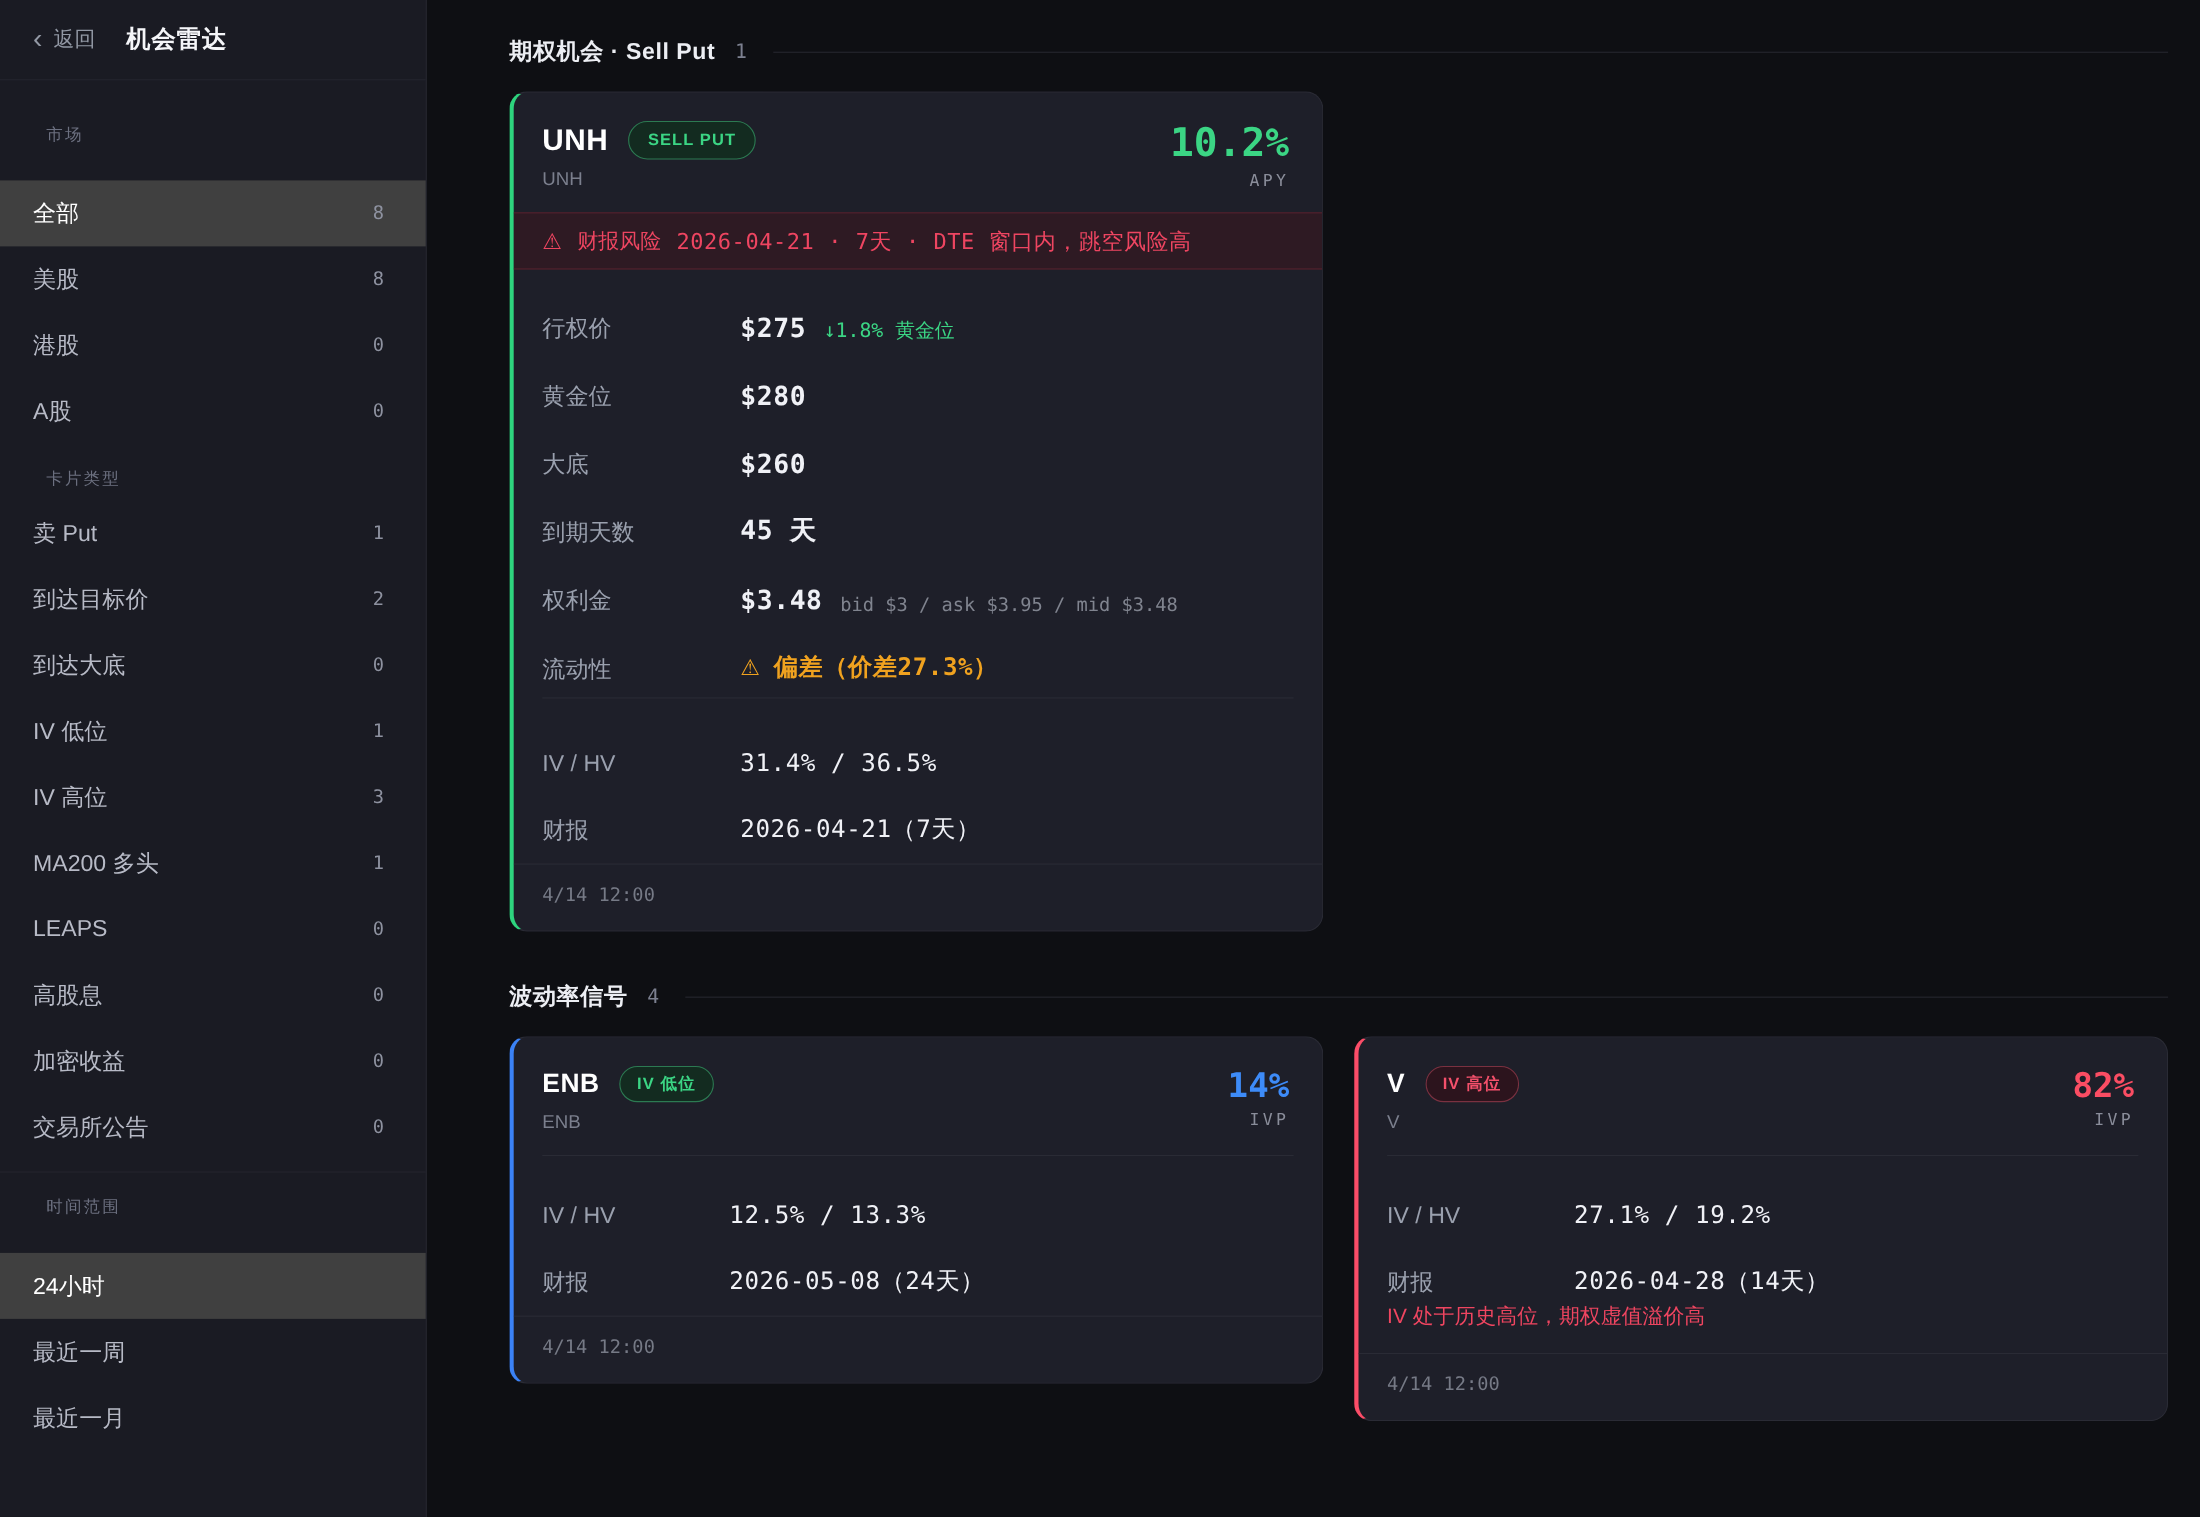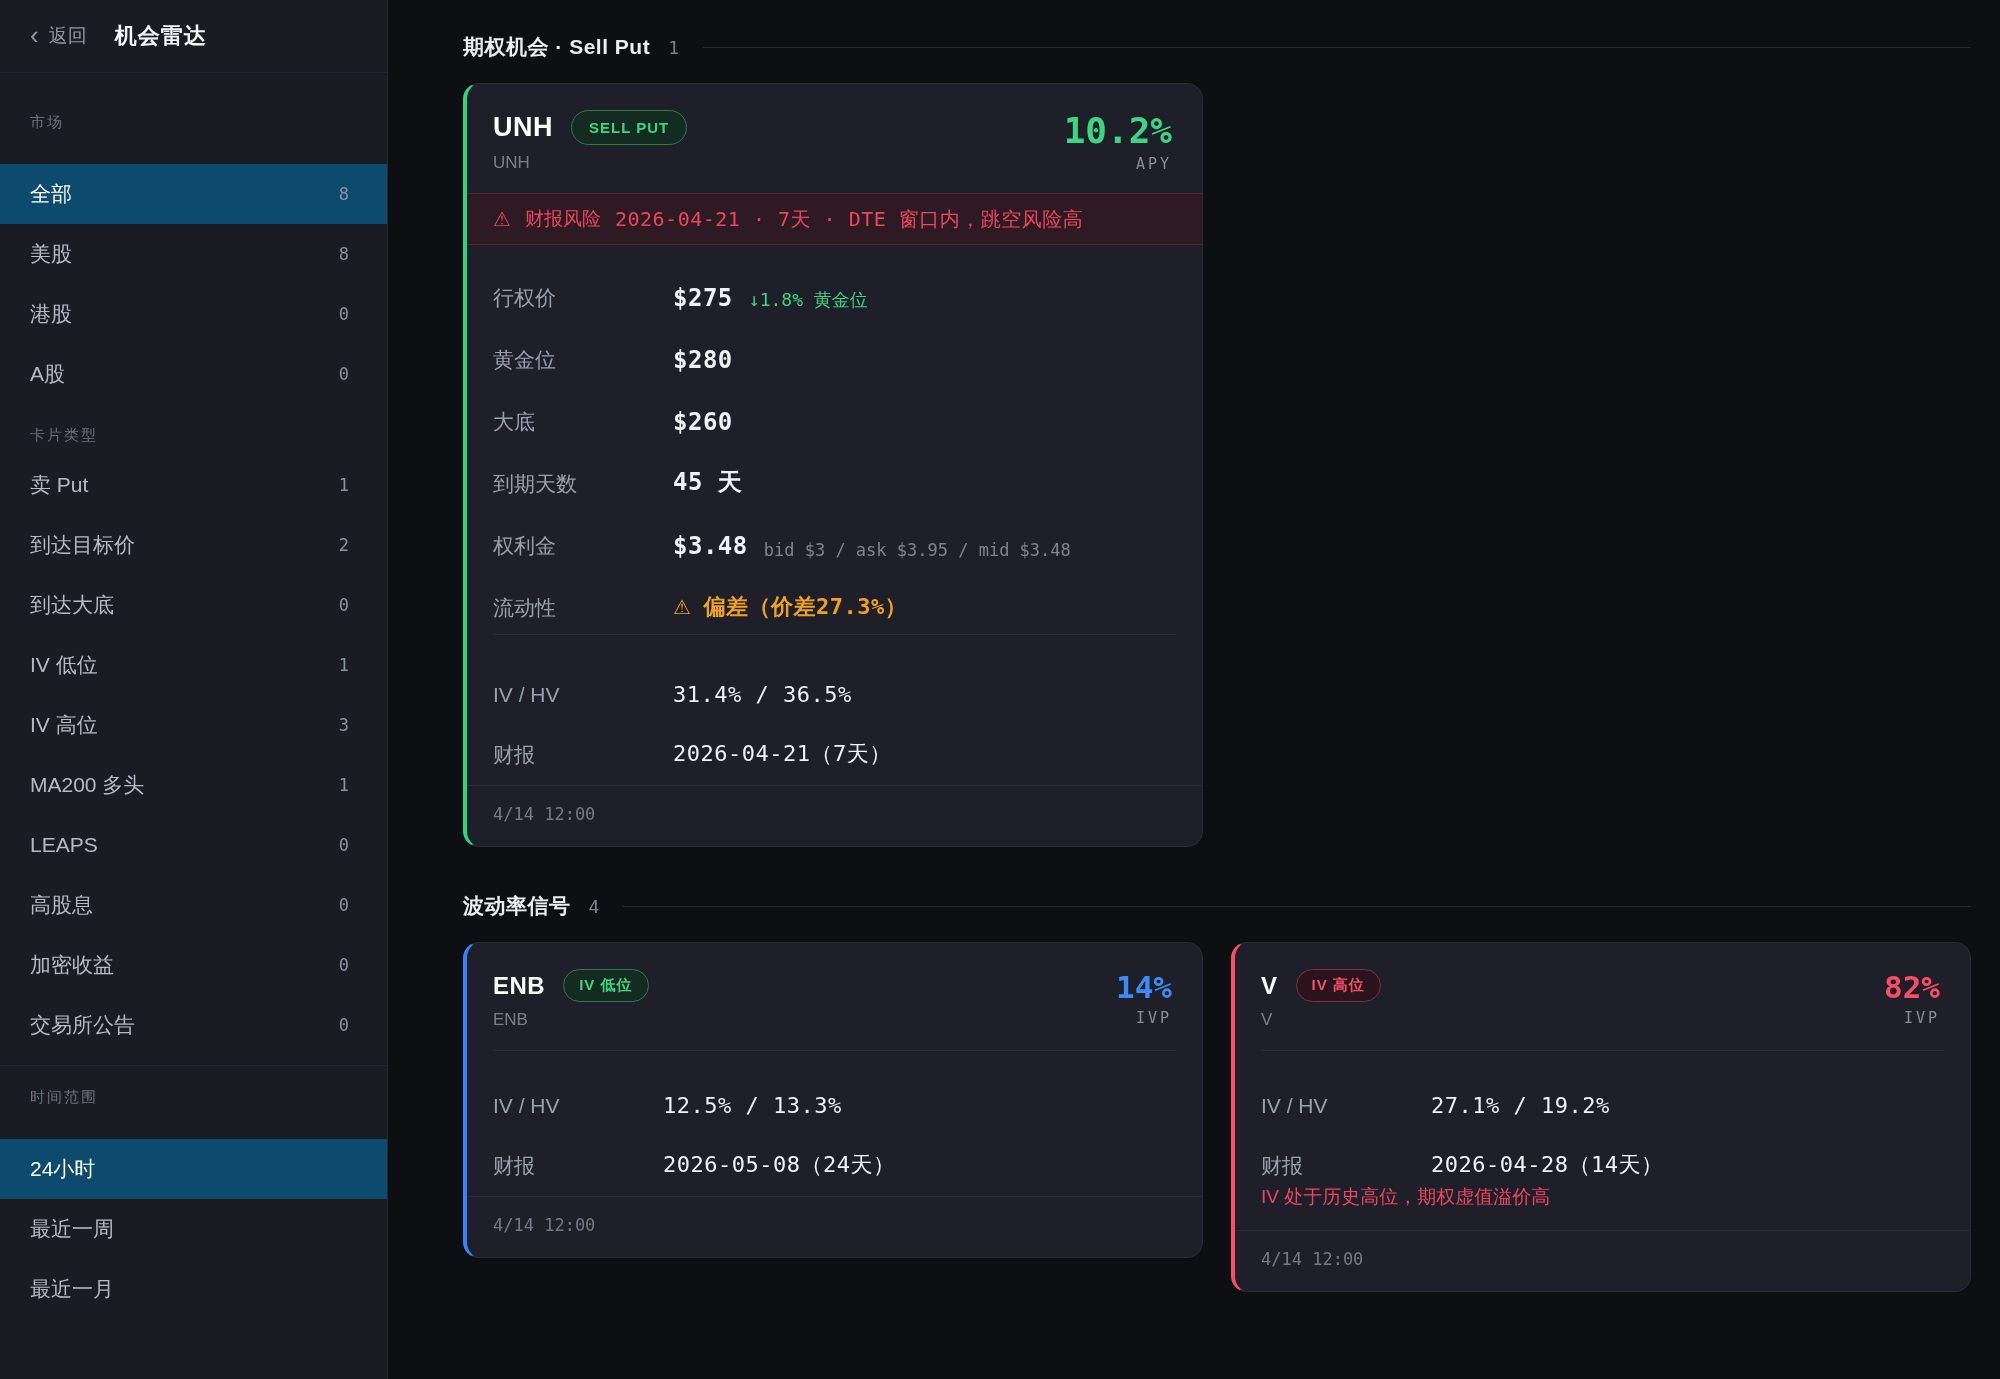--- a/index.html
+++ b/index.html
@@ -27,32 +27,32 @@
   }
   .back-btn {
     display:flex; align-items:center; gap:10px;
     color:#9298a4; font-size:19px; cursor:pointer;
   }
   .back-btn .chev { font-size:26px; line-height:1; margin-top:-3px; }
   .sb-title { color:#f5f6f9; font-size:22px; font-weight:bold; margin-left:28px; letter-spacing:1px; }
 
   .sb-body { padding-top:22px; }
   .sb-label {
-    padding:0 30px; margin:22px 0 10px;
+    padding:0 42px; margin:22px 0 10px;
     color:#6c7080; font-size:15px; letter-spacing:2px;
   }
   .sb-body > .sb-label:first-child { margin-top:18px; }
   .sb-item {
     height:60px;
     display:flex; align-items:center; justify-content:space-between;
     padding:0 38px 0 30px;
     font-size:21px; color:#b7bac6;
     cursor:pointer;
   }
-  .sb-item.selected { background:#0c4a6e; color:#ffffff;margin-top:32px; }
+  .sb-item.selected { background:#404040; color:#ffffff;margin-top:32px; }
   .sb-count { font-family:"DejaVu Sans Mono",monospace; font-size:17px; color:#8e92a0; }
   .sb-divider { border-top:1px solid #24252e; margin-top:10px; }
 
   
   .main { flex:1; padding:27px 29px 0 75px; }
 
   .section-header { display:flex; align-items:center; height:40px; }
   .section-title { font-size:21px; font-weight:bold; color:#eceef3; letter-spacing:.5px; }
   .section-count { font-size:18px; color:#7c8090; margin-left:18px; font-family:"DejaVu Sans Mono",monospace; }
   .section-rule { flex:1; height:1px; background:#26272f; margin-left:24px; }

